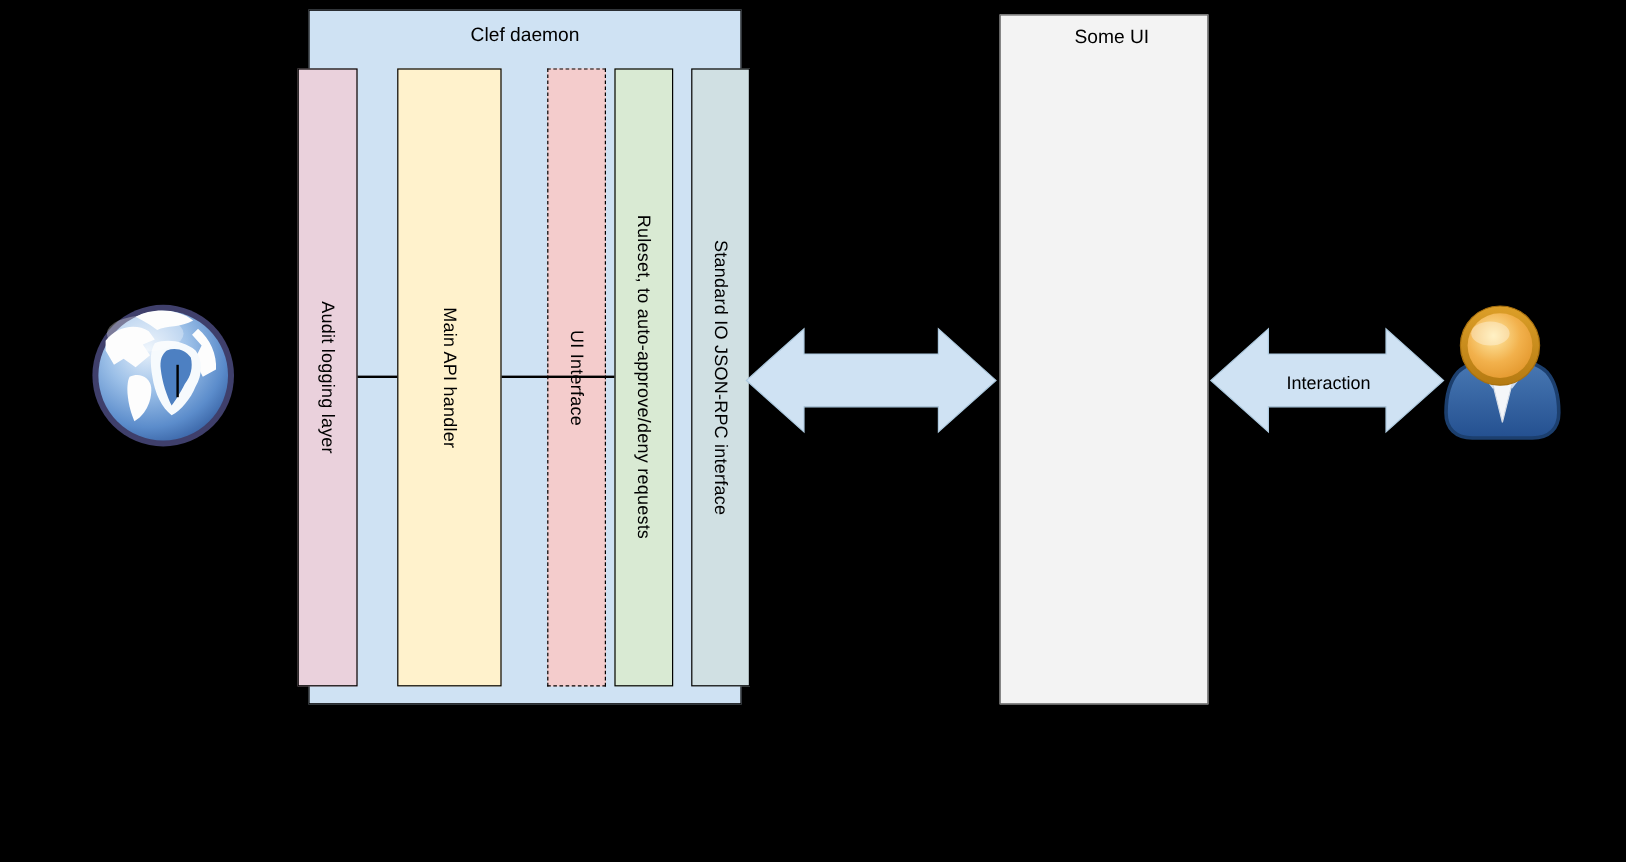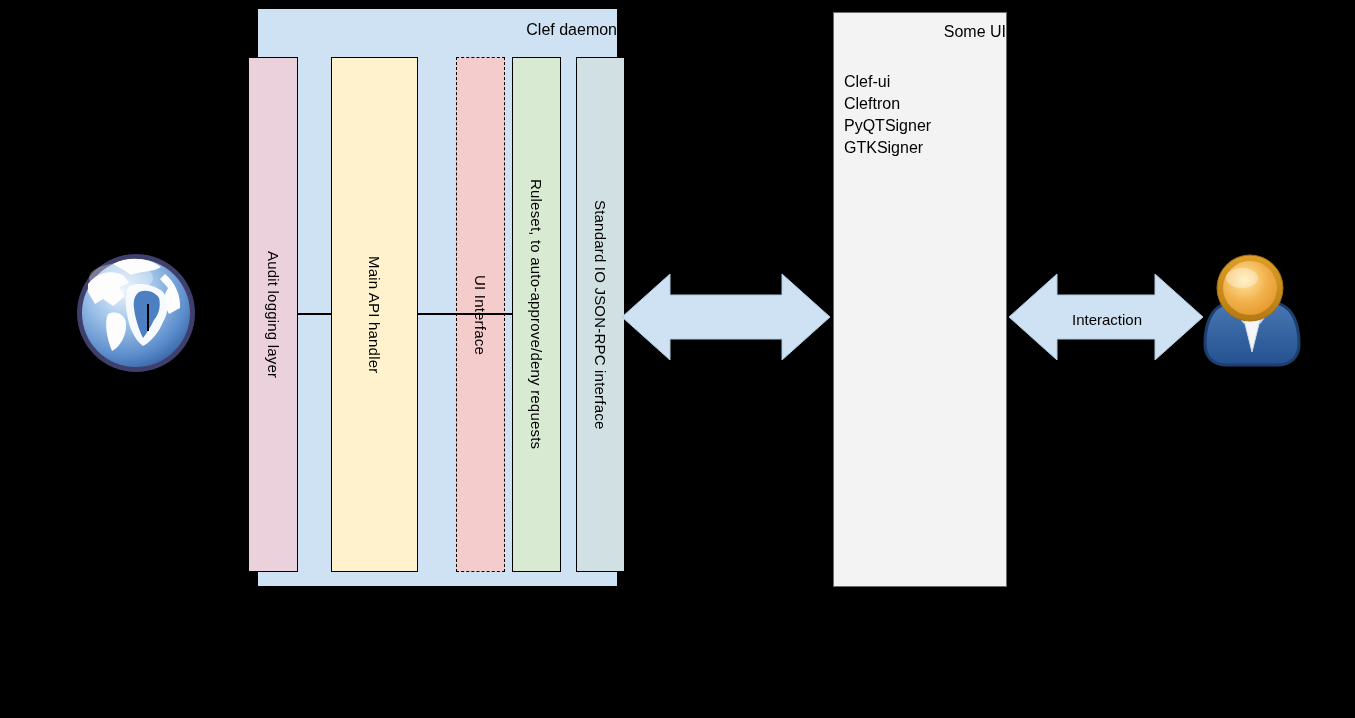--- a/index.html
+++ b/index.html
@@ -24,21 +24,21 @@
     left: 257px; top: 8px;
     width: 361px; height: 579px;
     background: #cfe2f3;
     border: 1px solid #000;
     box-sizing: border-box;
     z-index: 1;
   }
   .clef-title {
     position: absolute;
     top: 12px; left: 0; right: 0;
-    text-align: right;
+    text-align: center;
     font-size: 16px;
   }
   
   .vbar {
     position: absolute;
     top: 57px;
     height: 515px;
     box-sizing: border-box;
     border: 1px solid #000;
     display: flex;
@@ -68,21 +68,21 @@
     left: 833px; top: 12px;
     width: 174px; height: 575px;
     background: #f3f3f3;
     border: 1px solid #6b6b6b;
     box-sizing: border-box;
     z-index: 1;
   }
   .someui-title {
     position: absolute;
     top: 10px; left: 0; right: 0;
-    text-align: right;
+    text-align: center;
     font-size: 16px;
     padding-left: 13px;
   }
   .someui-list {
     position: absolute;
     top: 58px; left: 10px; right: 4px;
     font-size: 16px;
     line-height: 22px;
   }
   .someui-list div { white-space: nowrap; }
@@ -128,26 +128,20 @@
   <div class="vbar" id="bar-stdio">
     <span class="vlabel">Standard IO JSON-RPC interface</span>
   </div>
 
   <div class="connector" id="conn-audit-api"></div>
   <div class="connector" id="conn-api-ruleset"></div>
   <div class="connector" id="conn-globe"></div>
 
   <div class="someui-box">
     <div class="someui-title">Some UI</div>
-    <div class="someui-list">
-      <div>Clef-ui</div>
-      <div>Cleftron</div>
-      <div>PyQTSigner</div>
-      <div>GTKSigner</div>
-    </div>
   </div>
 
   <svg class="arrow-svg" id="arrow-io" width="212" height="90" viewBox="0 0 212 90">
     <polygon points="2,45 50,2 50,23 162,23 162,2 210,45 162,88 162,67 50,67 50,88" fill="#cfe2f3" stroke="#aecadf" stroke-width="1"></polygon>
   </svg>
 
   <svg class="arrow-svg" id="arrow-user" width="200" height="90" viewBox="0 0 200 90">
     <polygon points="3,45 51,2 51,23 149,23 149,2 197,45 149,88 149,67 51,67 51,88" fill="#cfe2f3" stroke="#aecadf" stroke-width="1"></polygon>
   </svg>
   <div class="arrow-label" id="label-user">Interaction</div>

